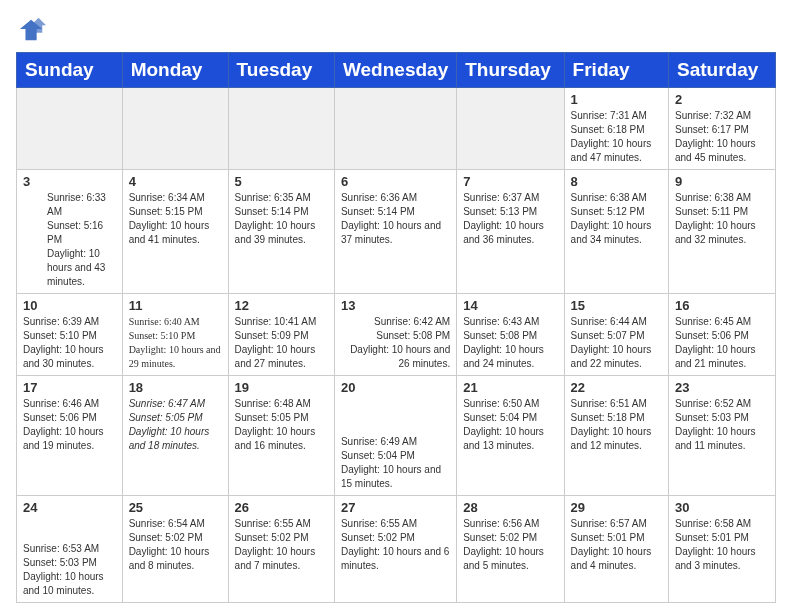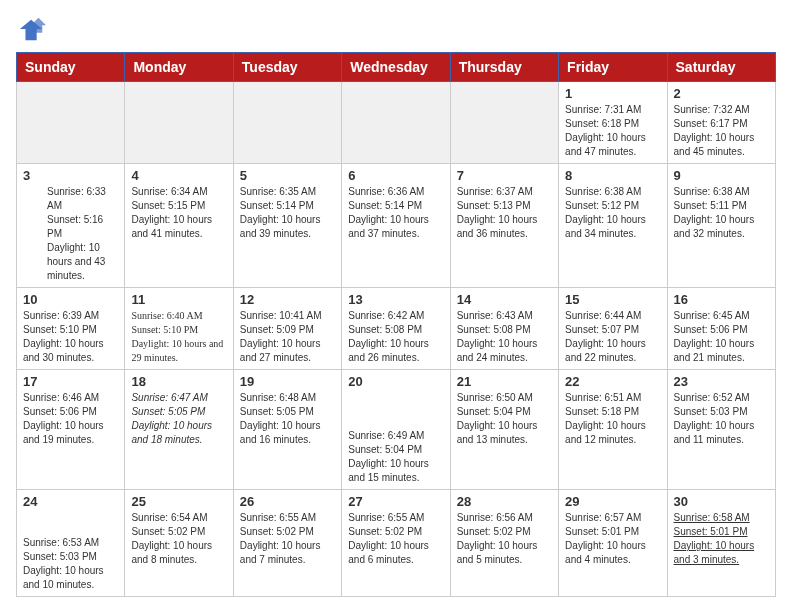--- a/index.html
+++ b/index.html
@@ -47,23 +47,23 @@
       font-size: 16px;
       color: #555;
       margin-top: 2px;
     }
     .calendar {
       width: 100%;
       border-collapse: collapse;
       border: 1px solid #ccc;
     }
     .calendar th {
-      background: #b91c1c;
+      background: #1d4ed8;
       color: #fff;
-      font-size: 14px;
+      font-size: 19px;
       font-weight: bold;
       padding: 6px 8px;
       text-align: left;
       border: 1px solid #3a62b0;
     }
     .calendar td {
       width: 108px;
       vertical-align: top;
       padding: 4px 6px;
       border: 1px solid #ccc;
@@ -205,21 +205,21 @@
 Daylight: 10 hours and 29 minutes.</div>
         </td>
         <td>
           <span class="day-number">12</span>
           <div class="day-info" style="white-space: pre-line;">Sunrise: 10:41 AM
 Sunset: 5:09 PM
 Daylight: 10 hours and 27 minutes.</div>
         </td>
         <td>
           <span class="day-number">13</span>
-          <div class="day-info" style="white-space: pre-line;">Sunrise: 6:42 AM
+          <div class="day-info" style="white-space: pre-line; text-align: right;">Sunrise: 6:42 AM
 Sunset: 5:08 PM
 Daylight: 10 hours and 26 minutes.</div>
         </td>
         <td>
           <span class="day-number">14</span>
           <div class="day-info" style="white-space: pre-line;">Sunrise: 6:43 AM
 Sunset: 5:08 PM
 Daylight: 10 hours and 24 minutes.</div>
         </td>
         <td>
@@ -311,19 +311,19 @@
 Daylight: 10 hours and 5 minutes.</div>
         </td>
         <td>
           <span class="day-number">29</span>
           <div class="day-info" style="white-space: pre-line;">Sunrise: 6:57 AM
 Sunset: 5:01 PM
 Daylight: 10 hours and 4 minutes.</div>
         </td>
         <td>
           <span class="day-number">30</span>
-          <div class="day-info" style="white-space: pre-line; text-decoration: underline;">Sunrise: 6:58 AM
+          <div class="day-info" style="white-space: pre-line;">Sunrise: 6:58 AM
 Sunset: 5:01 PM
 Daylight: 10 hours and 3 minutes.</div>
         </td>
       </tr>
     </tbody>
 </table>
 
 </body></html>

